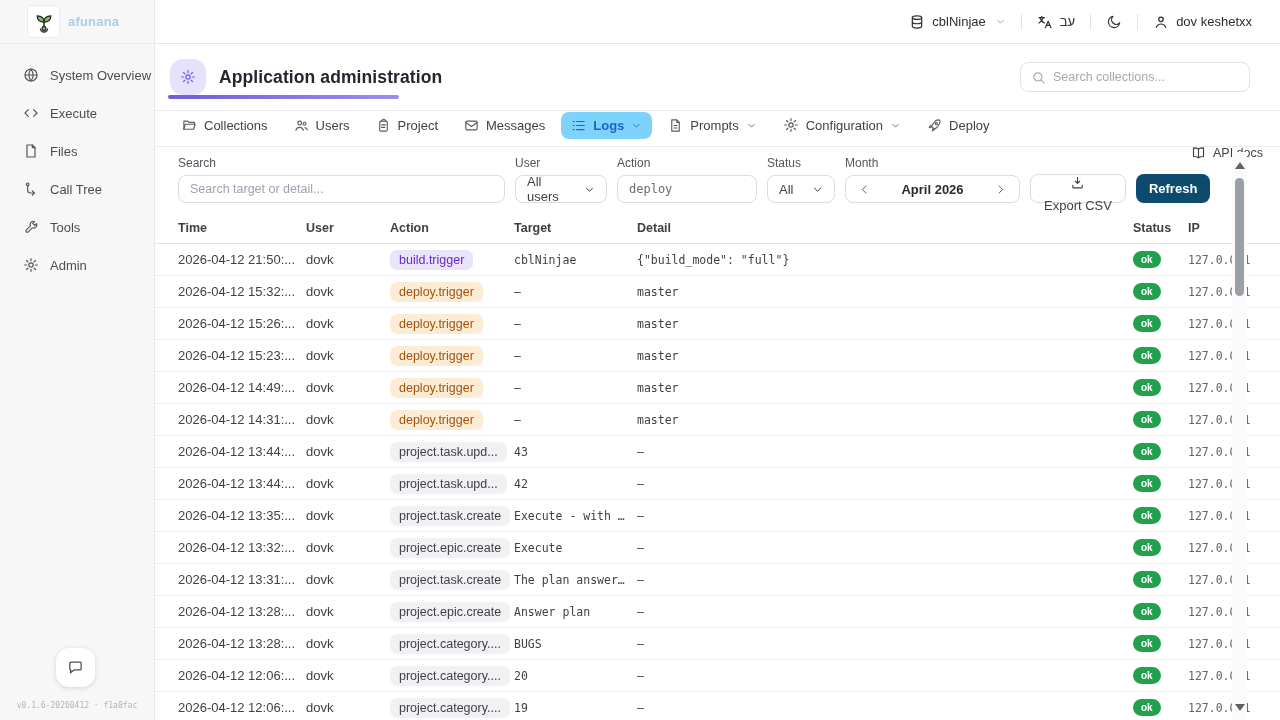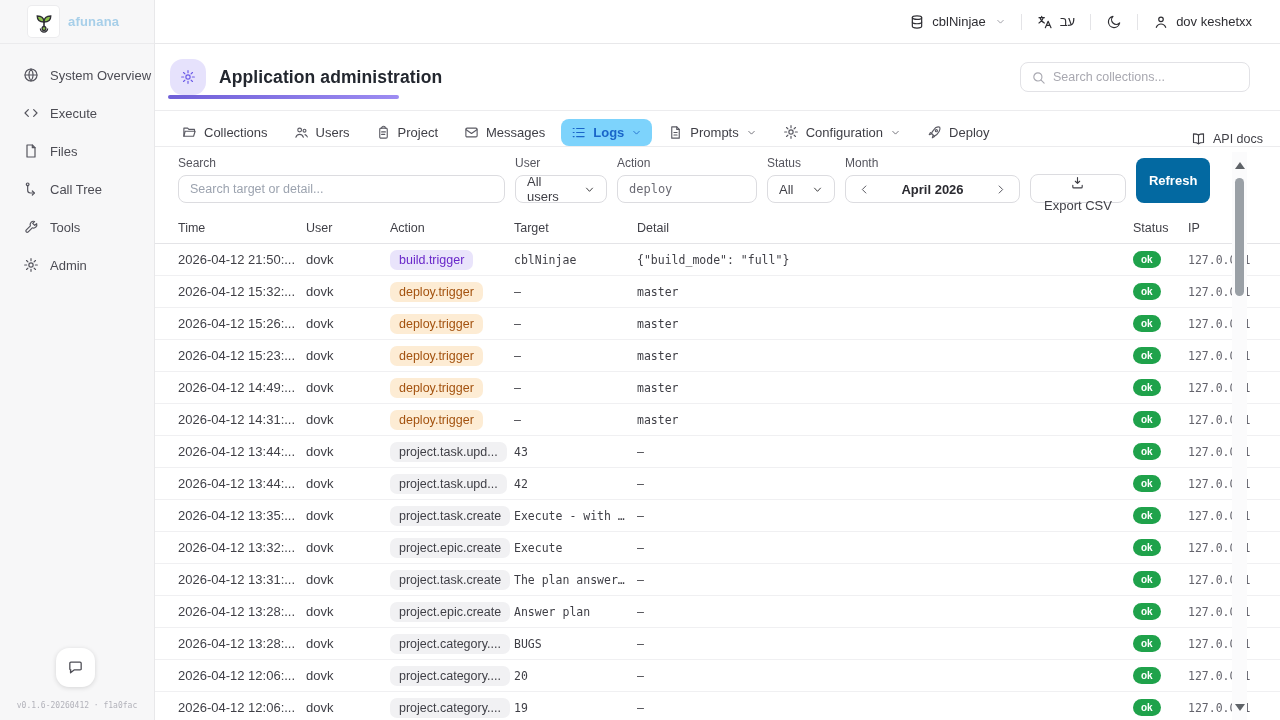--- a/index.html
+++ b/index.html
@@ -35,21 +35,21 @@
   .page-header { height:66px; position:relative; display:flex; align-items:center; padding:0 30px 0 15px; }
   .title-icon { width:36px; height:36px; background:#e6e2fc; border-radius:13px; display:flex; align-items:center; justify-content:center; color:#6d5ce8; }
   .page-title { font-size:17.5px; font-weight:700; color:#23272f; margin-left:13px; letter-spacing:.1px; }
   .title-underline { position:absolute; left:13px; top:51px; width:231px; height:4px; border-radius:3px;
     background:linear-gradient(90deg,#6f5fd8,#9d8cf2); }
   .collections-search { margin-left:auto; width:230px; height:30px; border:1px solid #e2e2e6; border-radius:8px;
     display:flex; align-items:center; padding:0 10px; gap:7px; color:#a8a8b0; background:#fff; }
   .collections-search input { border:none; outline:none; flex:1; font-size:12.5px; font-family:"Liberation Sans",sans-serif; color:#3f3f46; background:transparent; }
   .collections-search input::placeholder { color:#a8a8b0; }
 
-  .tabs-bar { height:37px; border-top:1px solid #ececee; border-bottom:1px solid #ececee; display:flex; align-items:flex-end; padding:0 17px; gap:6px; }
+  .tabs-bar { height:37px; border-top:1px solid #ececee; border-bottom:1px solid #ececee; display:flex; align-items:flex-start; padding:0 17px; gap:6px;flex-direction:column; }
   .tab { display:flex; align-items:center; gap:7px; padding:6px 10px; border-radius:8px; font-size:13px; color:#3f3f46; cursor:pointer; white-space:nowrap; }
   .tab .icon { color:#5a5a63; }
   .tab.active { background:#7dd3fc; color:#1a66c9; font-weight:700; }
   .tab.active .icon, .tab.active .tab-caret { color:#1a66c9; }
   .tab-caret { color:#8e8e96; }
   .api-docs { margin-left:auto; display:flex; align-items:center; gap:7px; font-size:12.5px; color:#3f3f46; cursor:pointer; }
 
   
   .filters { display:flex; align-items:flex-end; gap:10px; padding:9px 23px 13px; }
   .field { display:flex; flex-direction:column; }
@@ -58,25 +58,25 @@
   .ctl input { border:none; outline:none; width:100%; font-size:12.5px; background:transparent; color:#3f3f46; }
   .ctl input::placeholder { color:#9ca3af; }
   .ctl.mono input { font-family:"DejaVu Sans Mono", monospace; font-size:12px; color:#6b6b74; }
   .select { justify-content:space-between; gap:10px; cursor:pointer; }
   .select .sel-caret { color:#18181b; }
   .w-search { width:327px; } .w-user { width:92px; } .w-action { width:140px; } .w-status { width:68px; }
   .month-ctl { width:175px; justify-content:space-between; padding:0 12px; }
   .month-ctl .nav { color:#55555e; cursor:pointer; display:flex; }
   .month-val { font-size:13px; font-weight:700; color:#2b2b31; }
   .btn-export { height:29px; border:1px solid #dcdce0; border-radius:8px; background:#fff; display:flex; align-items:center; gap:8px; padding:0 13px; font-size:13px; color:#3f3f46; cursor:pointer;flex-direction:column; }
-  .btn-refresh { height:45px; border:none; border-radius:8px; background:#0369a1; color:#fff; font-size:13px; font-weight:700; padding:0 13px; cursor:pointer; font-family:"Liberation Sans",sans-serif; }
+  .btn-refresh { height:29px; border:none; border-radius:8px; background:#0c4a6e; color:#fff; font-size:13px; font-weight:700; padding:0 13px; cursor:pointer; font-family:"Liberation Sans",sans-serif; }
 
   
   table { border-collapse:collapse; width:100%; table-layout:fixed; }
-  thead th { text-align:left; font-size:12.5px; font-weight:400; color:#3f3f46; padding:5px 6px 8px 0; border-bottom:1px solid #e4e4e7; }
+  thead th { text-align:left; font-size:12.5px; font-weight:700; color:#3f3f46; padding:5px 6px 8px 0; border-bottom:1px solid #e4e4e7; }
   th.c1, td.c1 { padding-left:23px; }
   tbody td { height:32px; border-bottom:1px solid #f0f0f2; font-size:13px; color:#3f3f46; padding-right:6px; white-space:nowrap; overflow:hidden; }
   .mono { font-family:"DejaVu Sans Mono", monospace; font-size:11.5px; color:#3f3f46; }
   td.ip { font-family:"DejaVu Sans Mono", monospace; font-size:11.5px; color:#63636c; }
   .badge { display:inline-block; padding:3px 9px; border-radius:7px; font-size:12.5px; font-weight:500; }
   .badge.purple { background:#e9e4fb; color:#6a28c9; }
   .badge.orange { background:#fdecd4; color:#a3520f; }
   .badge.gray   { background:#f1f1f3; color:#3f3f46; }
   .status-pill { display:inline-block; background:#1fa24b; color:#fff; font-size:10px; font-weight:700; padding:3px 8px; border-radius:999px; }
 

